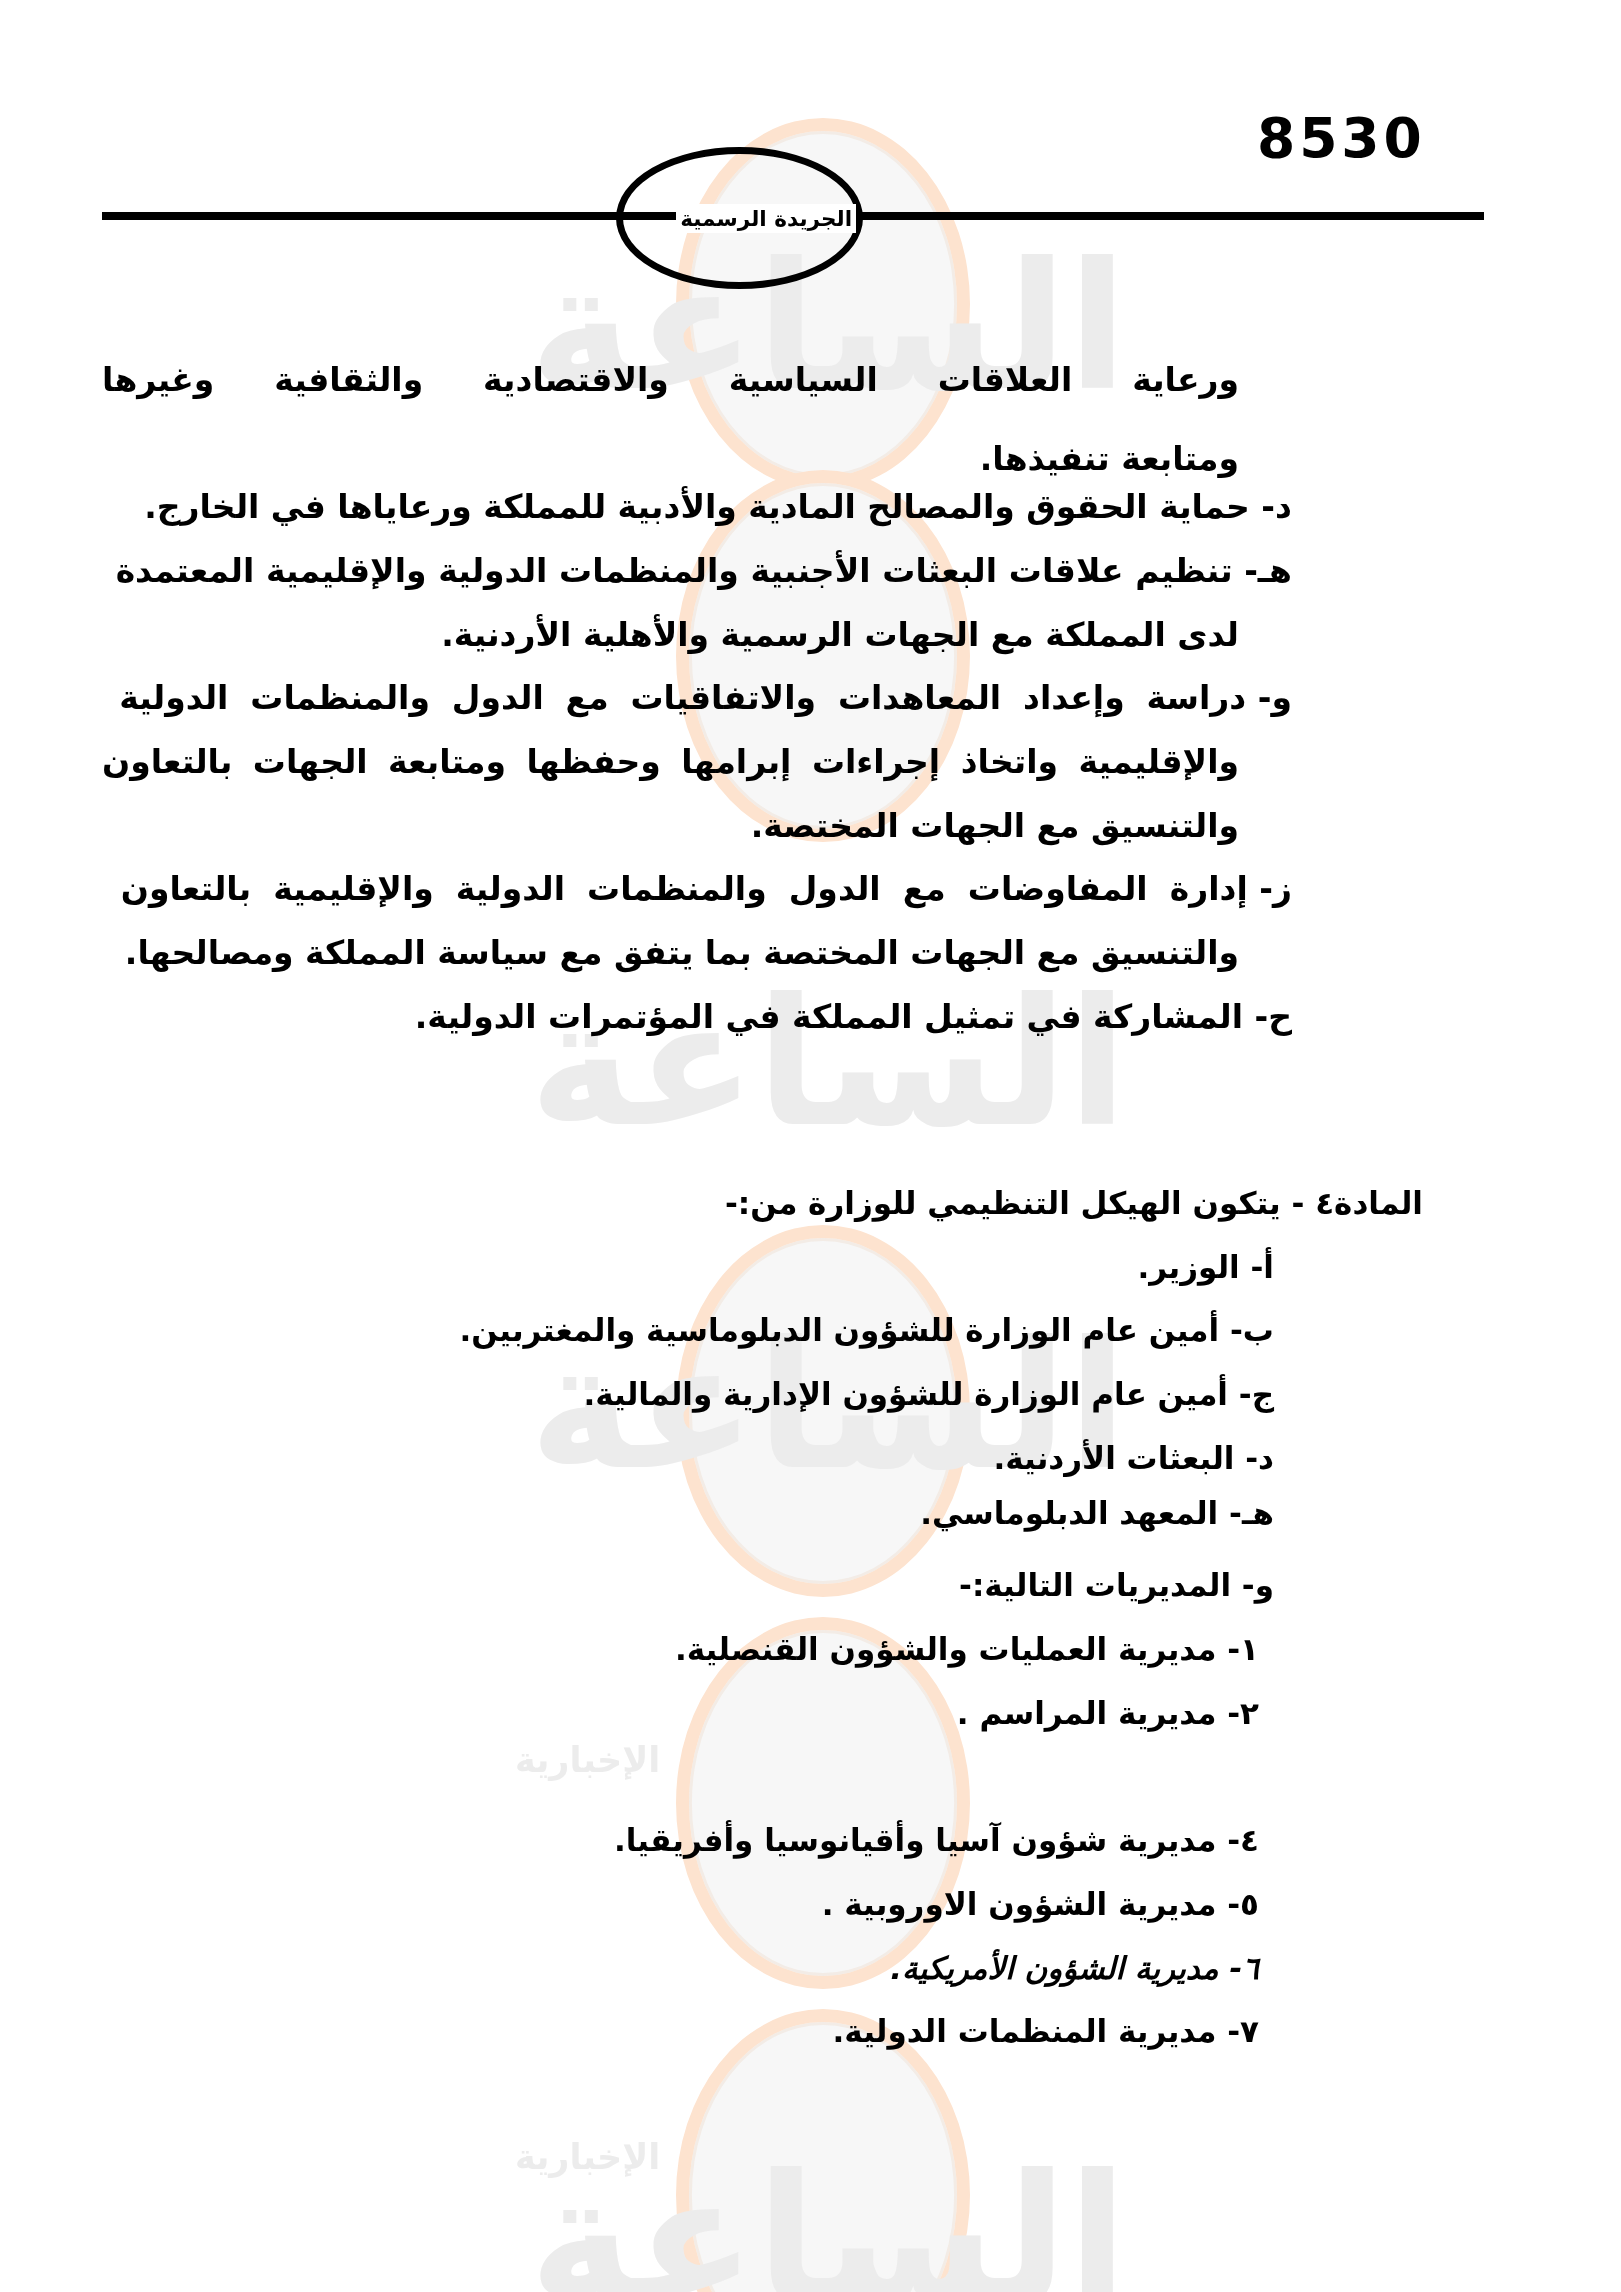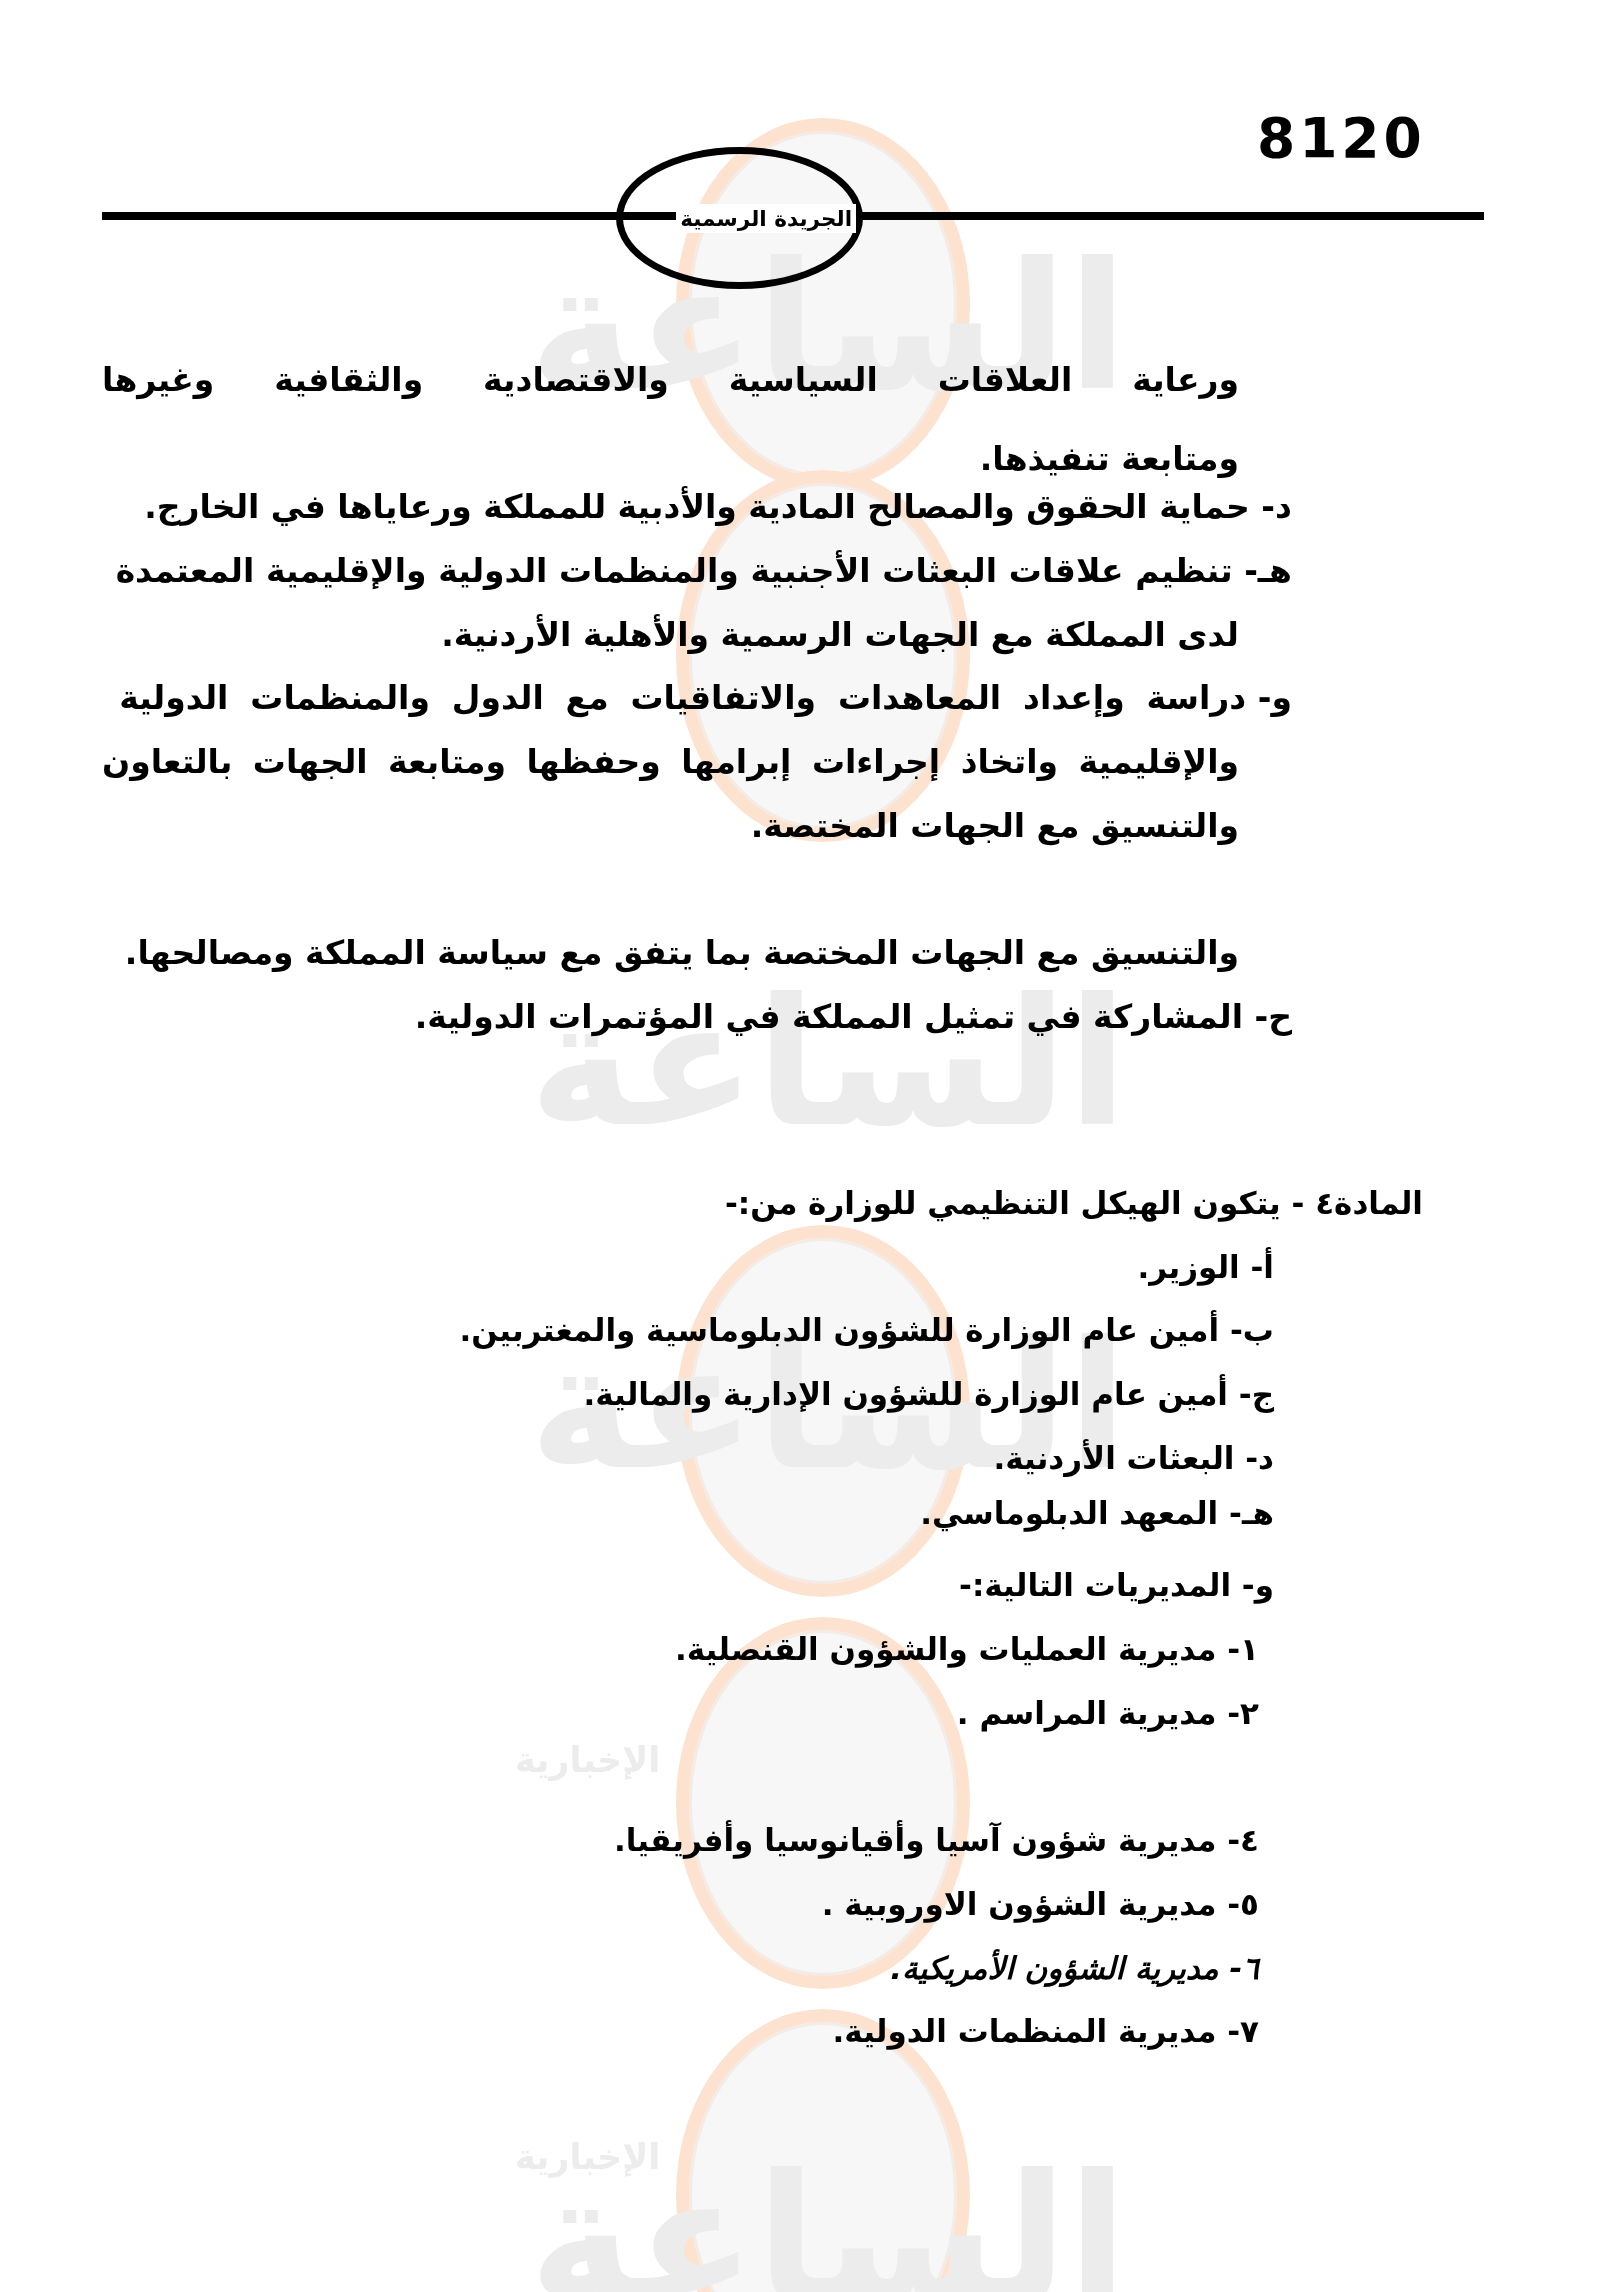--- a/index.html
+++ b/index.html
@@ -29,21 +29,21 @@
 <div class="wm wm-clock" style="left:676px;top:1225px;"></div>
 <div class="wm wm-clock" style="left:676px;top:1617px;"></div>
 <div class="wm wm-clock" style="left:676px;top:2009px;"></div>
 <div class="wm wm-text" style="left:529px;top:225px;font-size:176px;">الساعة</div>
 <div class="wm wm-text" style="left:529px;top:961px;font-size:176px;">الساعة</div>
 <div class="wm wm-text" style="left:529px;top:1304px;font-size:176px;">الساعة</div>
 <div class="wm wm-text" style="left:529px;top:2137px;font-size:176px;">الساعة</div>
 <div class="wm wm-text" style="left:515px;top:1740px;font-size:35px;">الإخبارية</div>
 <div class="wm wm-text" style="left:515px;top:2137px;font-size:35px;">الإخبارية</div>
 
-<div class="page-number">8120</div>
+<div class="page-number">8530</div>
 <div class="rule"></div>
 <div class="badge">
   <span>الجريدة الرسمية</span>
 </div>
 
 <div class="doc" style="left:102px;top:284px;width:1190px;height:804px;">
 
   <div class="item justify" style="top:64px;right:53px;width:1137px;">ورعاية العلاقات السياسية والاقتصادية والثقافية وغيرها</div>
   <div class="item" style="top:143px;right:53px;">ومتابعة تنفيذها.</div>
 
@@ -58,20 +58,24 @@
   </div>
   <div class="item" style="top:319px;right:53px;">لدى المملكة مع الجهات الرسمية والأهلية الأردنية.</div>
 
   <div class="item" style="top:382px;width:1190px;">
     <span>و-</span>
     <span class="justify" style="display:inline-block;width:1127px;">دراسة وإعداد المعاهدات والاتفاقيات مع الدول والمنظمات الدولية</span>
   </div>
   <div class="item justify" style="top:446px;right:53px;width:1137px;">والإقليمية واتخاذ إجراءات إبرامها وحفظها ومتابعة الجهات بالتعاون</div>
   <div class="item" style="top:510px;right:53px;">والتنسيق مع الجهات المختصة.</div>
 
+  <div class="item" style="top:573px;width:1190px;">
+    <span>ز-</span>
+    <span class="justify" style="display:inline-block;width:1127px;">إدارة المفاوضات مع الدول والمنظمات الدولية والإقليمية بالتعاون</span>
+  </div>
   <div class="item" style="top:637px;right:53px;">والتنسيق مع الجهات المختصة بما يتفق مع سياسة المملكة ومصالحها.</div>
 
   <div class="item" style="top:701px;">
     <span>ح-</span>
     <span>المشاركة في تمثيل المملكة في المؤتمرات الدولية.</span>
   </div>
 </div>
 
 <div class="doc" style="left:294px;top:1171px;width:1129px;height:882px;font-size:31px;line-height:64px;">
   <div class="item" style="top:0;">المادة٤ - يتكون الهيكل التنظيمي للوزارة من:-</div>

